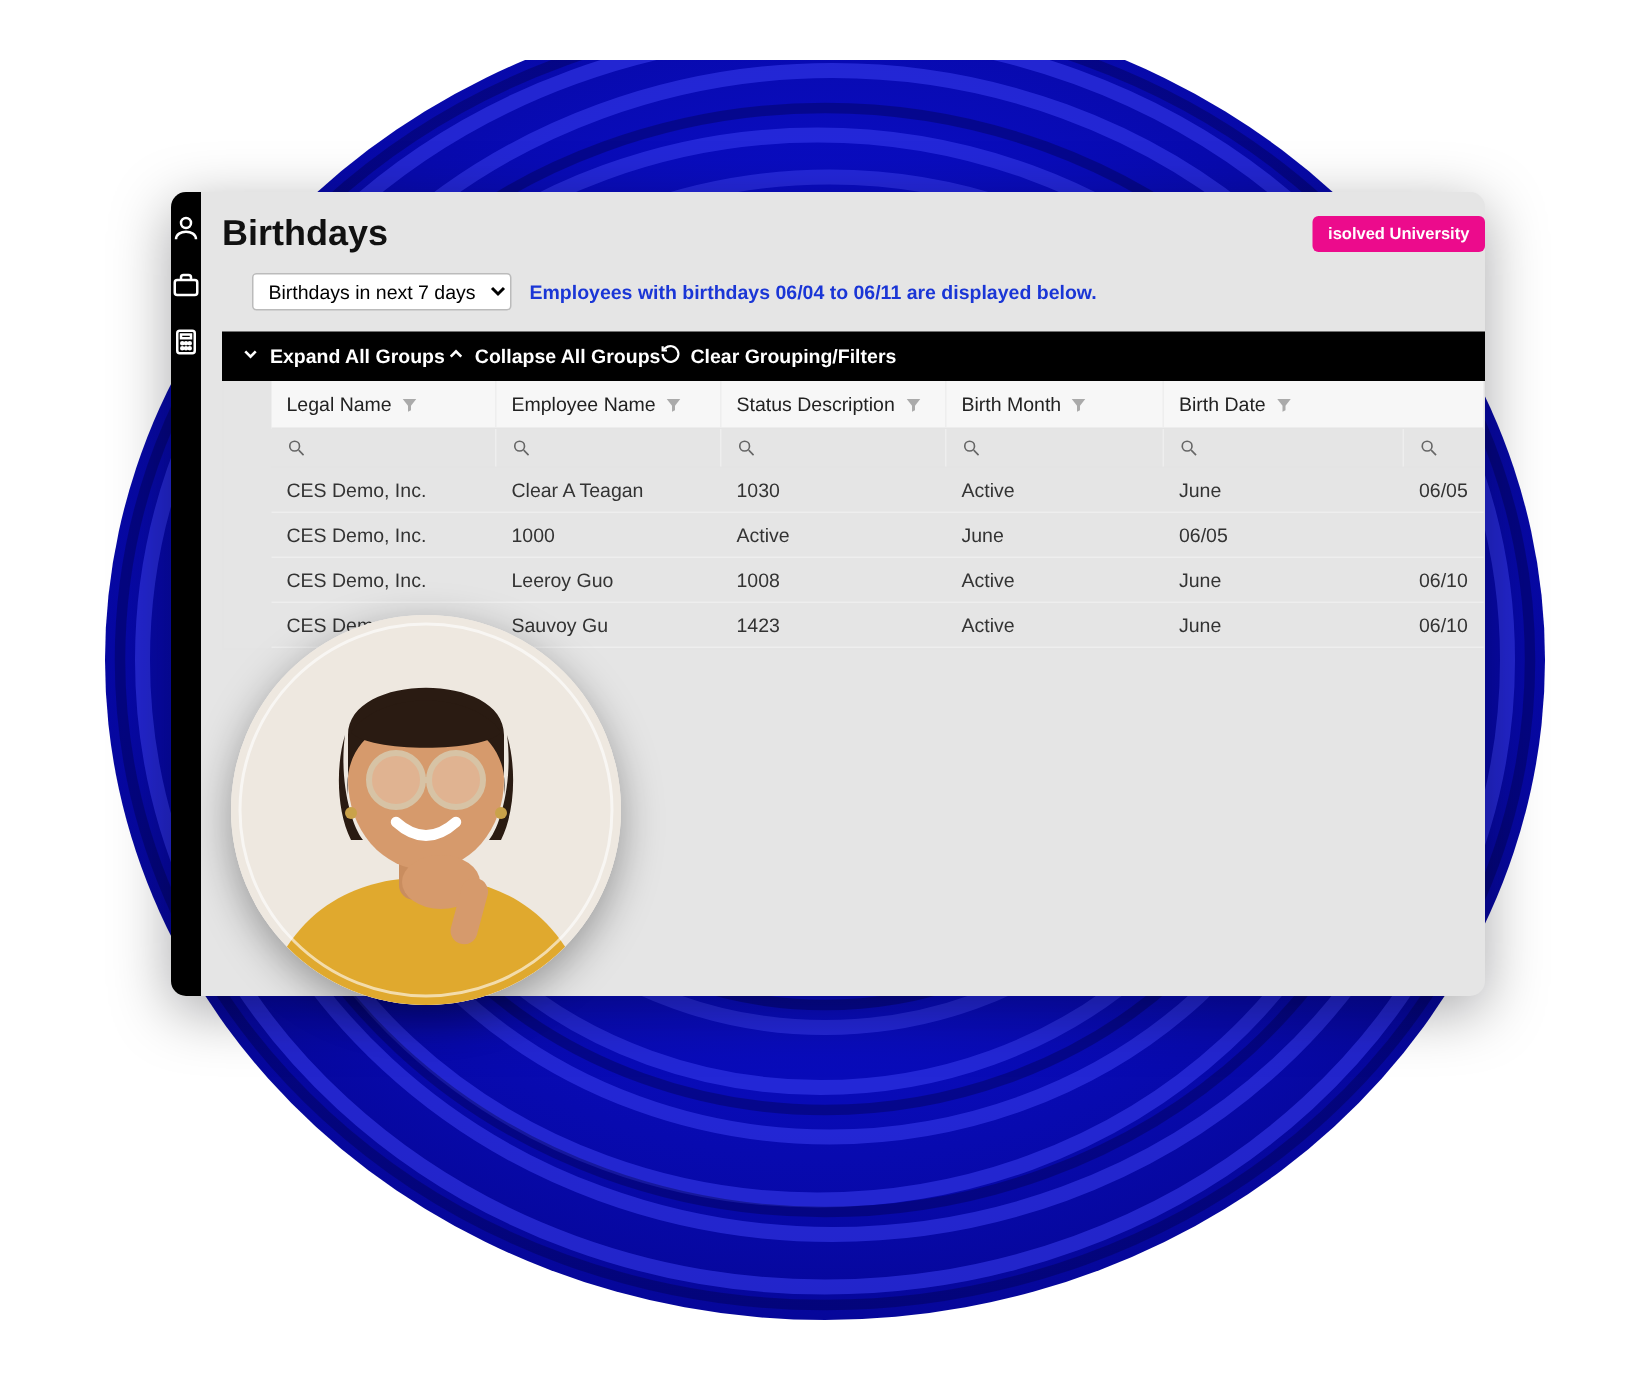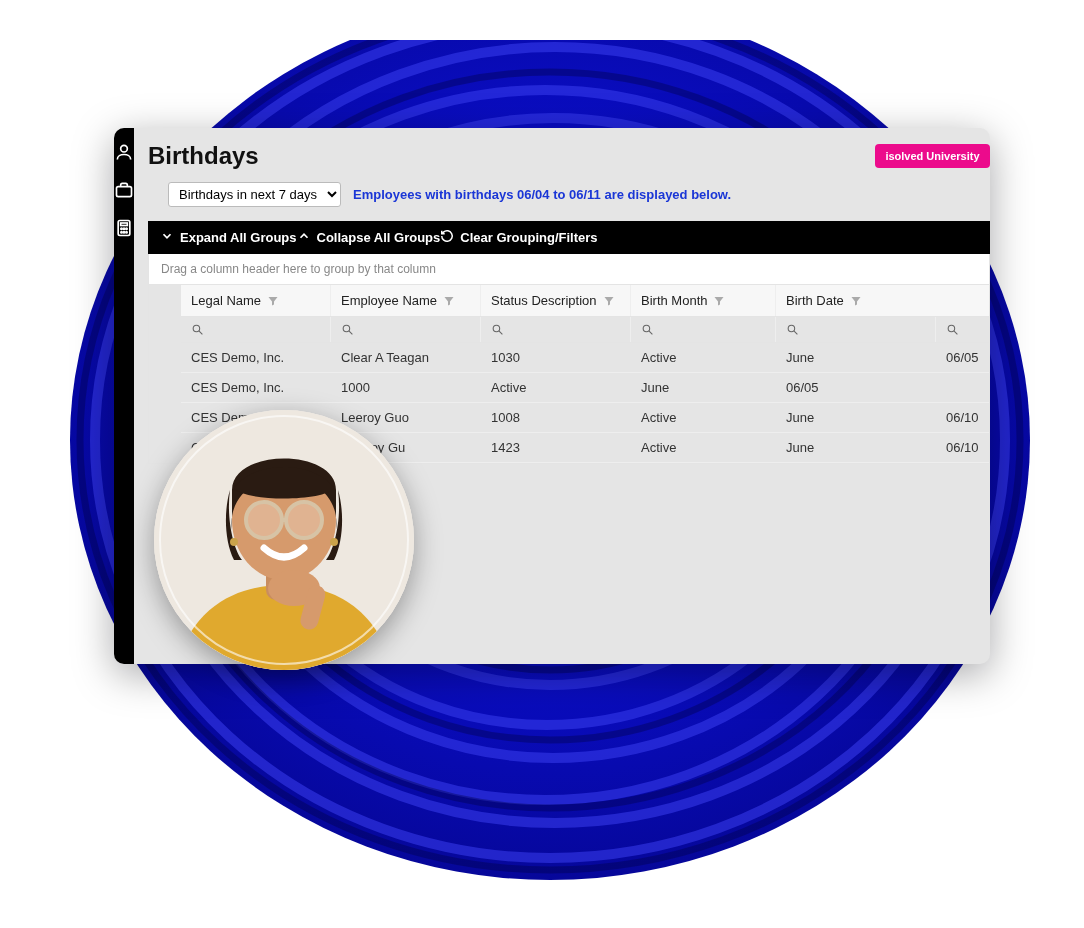--- a/index.html
+++ b/index.html
@@ -264,21 +264,20 @@
       </div>
       <div class="toolbar-item">
         <span><svg viewBox="0 0 24 24" fill="none" stroke="currentColor" stroke-width="2.5">
               <path d="M3 12a9 9 0 1 0 3-6.7L3 8"></path>
               <polyline points="3 3 3 8 8 8"></polyline>
             </svg></span>
         <span>Clear Grouping/Filters</span>
       </div>
     </div>
 
-    <div class="group-hint">Drag a column header here to group by that column</div>
 
     <div class="grid">
       <div class="grid-header-row">
         <div class="grid-header-cell">
           <span>Legal Name</span>
           <svg class="funnel" viewBox="0 0 24 24" fill="currentColor">
               <path d="M3 4h18l-7 9v6l-4 2v-8z"></path>
             </svg>
         </div>
         <div class="grid-header-cell">

